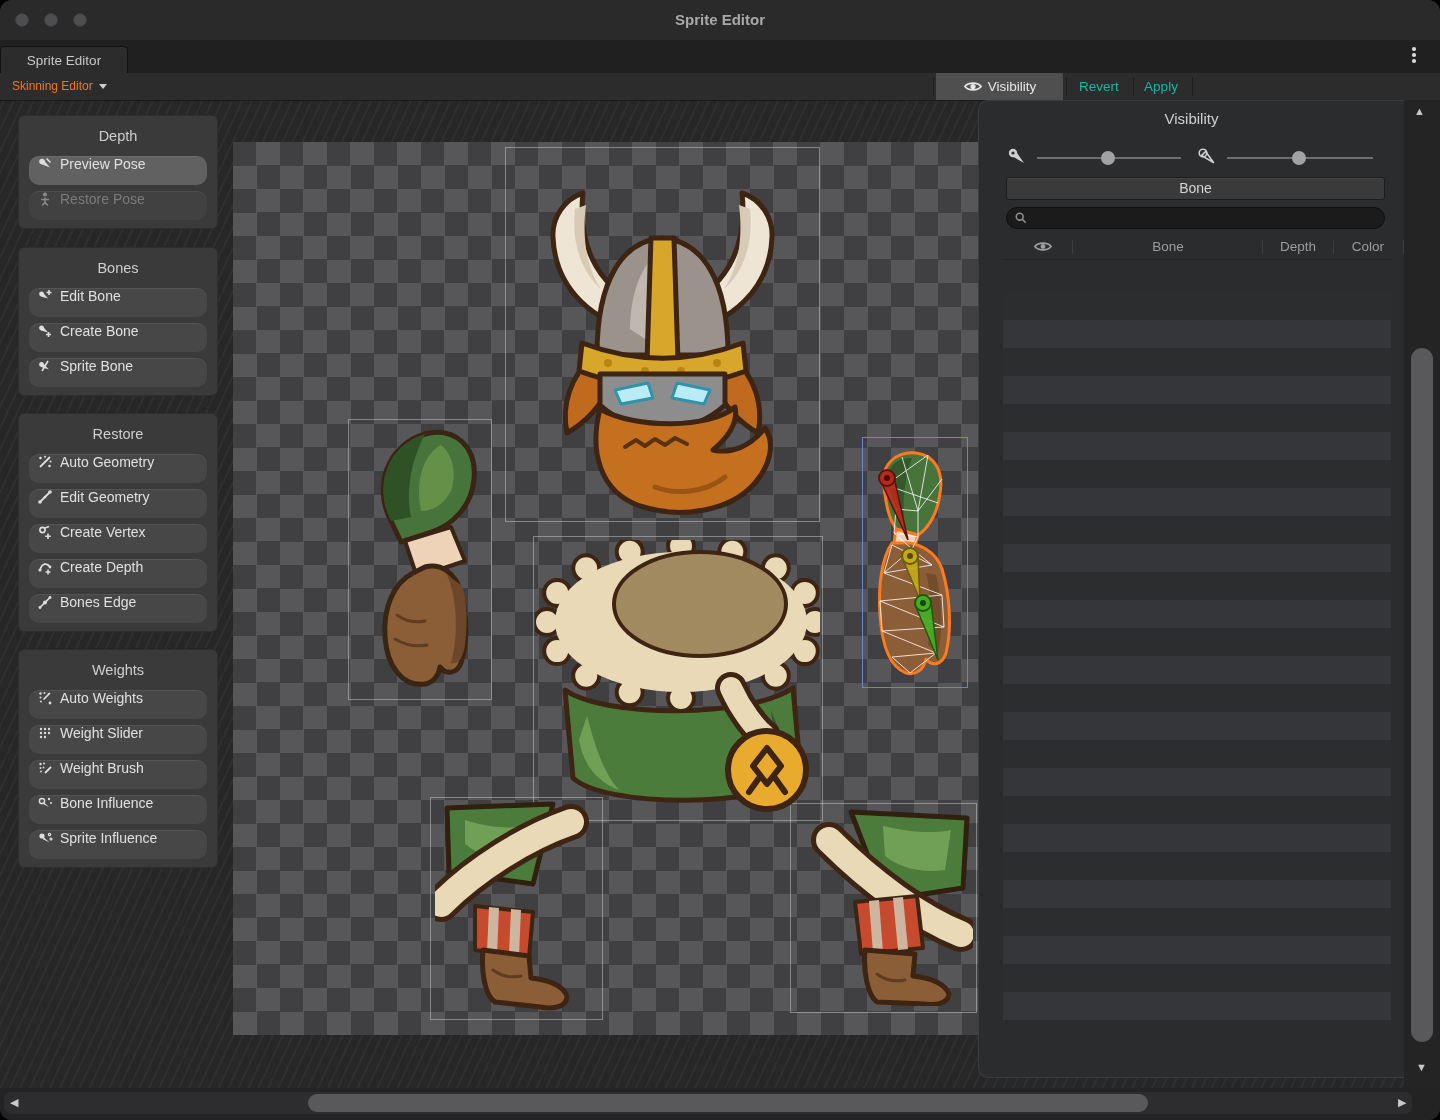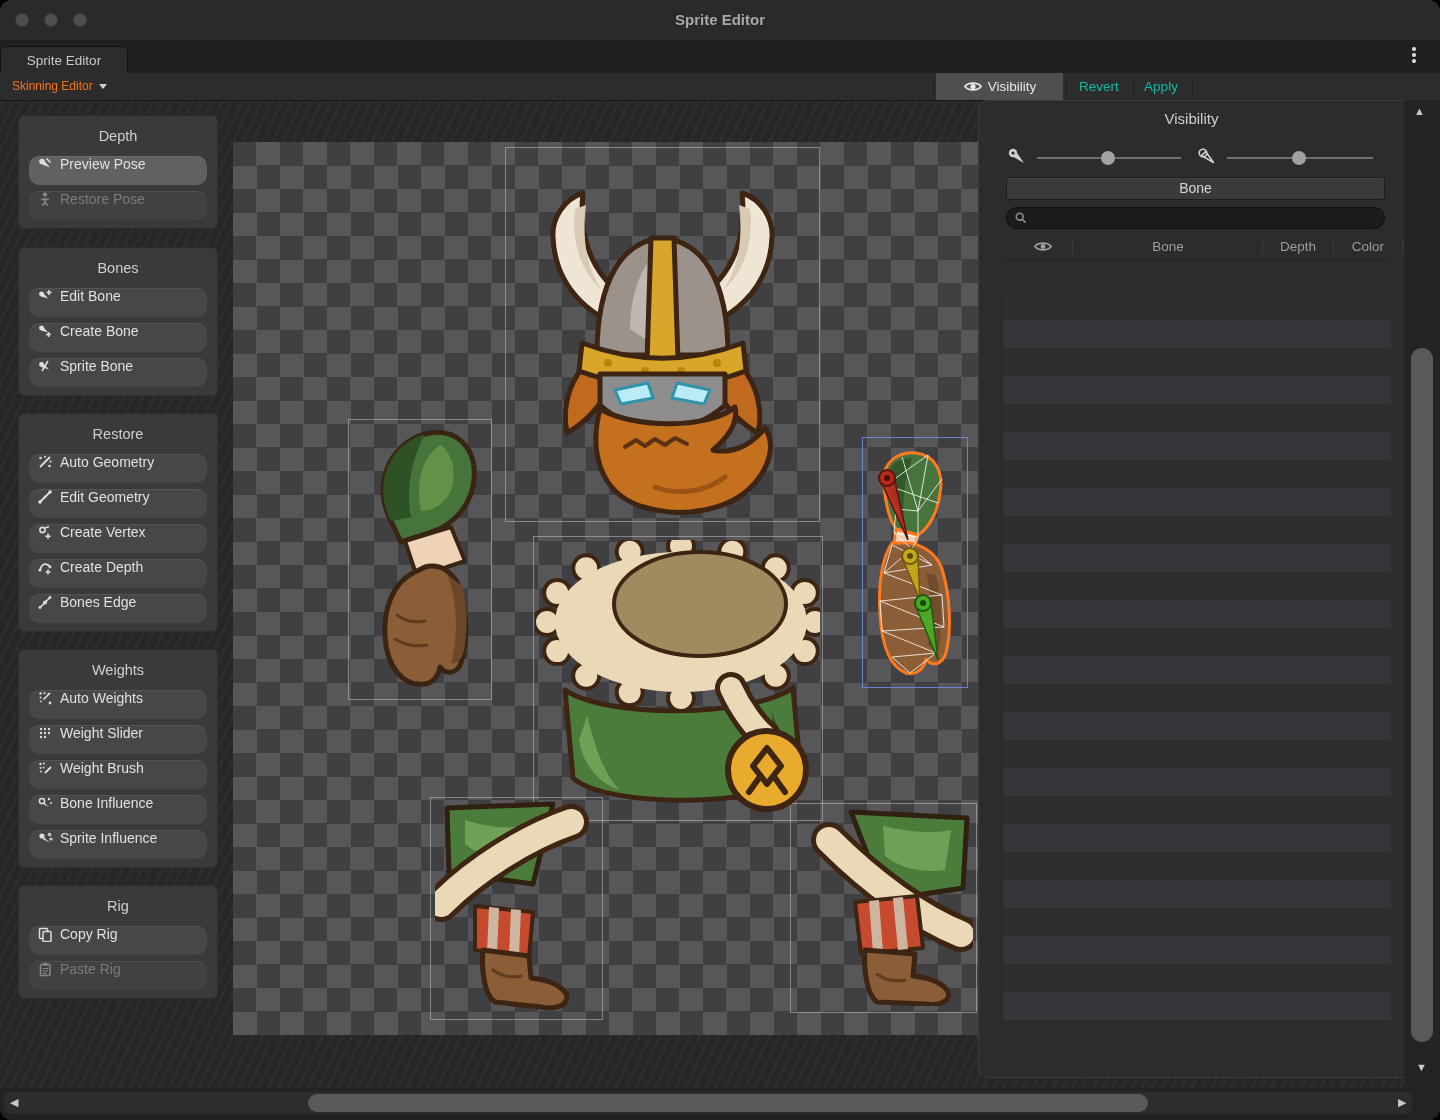--- a/index.html
+++ b/index.html
@@ -486,31 +486,13 @@
       <div class="sbtn">
         <span class="ic"><svg width="16" height="16" viewBox="0 0 16 16">
             <circle cx="5" cy="6" r="2.6" fill="#ddd"></circle>
             <path d="M7,7.5 L12.5,12.5 L5.5,9 Z" fill="#ddd"></path>
             <circle cx="12.5" cy="4.5" r="1.2" fill="none" stroke="#ddd" stroke-width="1.2"></circle>
             <circle cx="14" cy="9" r="1" fill="none" stroke="#ddd" stroke-width="1.2"></circle>
           </svg></span>
         <span>Sprite Influence</span>
       </div>
     </div>
-    <div class="abs group" style="top: 885px;">
-      <div class="gtitle">Rig</div>
-      <div class="sbtn">
-        <span class="ic"><svg width="16" height="16" viewBox="0 0 16 16">
-            <rect x="2.5" y="2.5" width="8" height="10" rx="1" fill="none" stroke="#ddd" stroke-width="1.5"></rect>
-            <rect x="6" y="5.5" width="8" height="10" rx="1" fill="#474748" stroke="#ddd" stroke-width="1.5"></rect>
-          </svg></span>
-        <span>Copy Rig</span>
-      </div>
-      <div class="sbtn disabled">
-        <span class="ic"><svg width="16" height="16" viewBox="0 0 16 16">
-            <rect x="3.5" y="3.5" width="9.5" height="11" rx="1" fill="none" stroke="#ddd" stroke-width="1.5"></rect>
-            <rect x="6" y="1.8" width="4.5" height="3" rx="0.8" fill="#ddd"></rect>
-            <path d="M5.5,7.5 h5.5 M5.5,10 h5.5 M5.5,12.5 h4" stroke="#ddd" stroke-width="1.2"></path>
-          </svg></span>
-        <span>Paste Rig</span>
-      </div>
-    </div>
   </div>
 
 </body></html>

